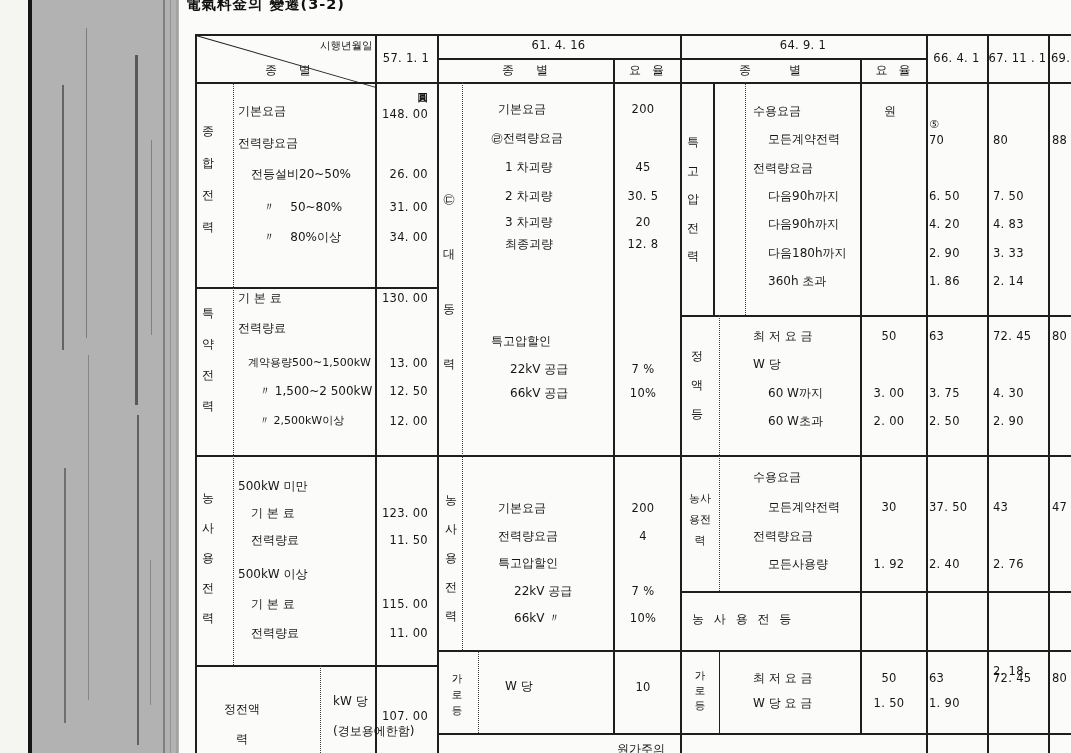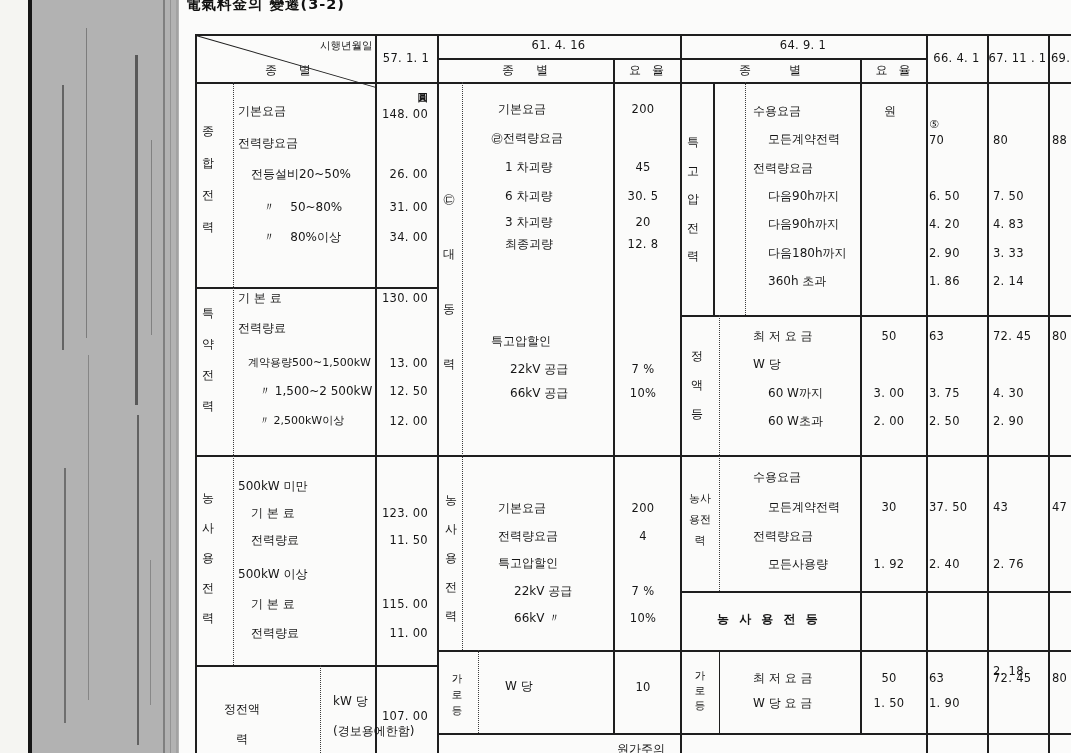--- a/index.html
+++ b/index.html
@@ -126,21 +126,21 @@
   <div class="t num rt" style="left:368px;top:506px;width:60px;">123. 00</div>
   <div class="t num rt" style="left:368px;top:533px;width:60px;">11. 50</div>
   <div class="t num rt" style="left:368px;top:597px;width:60px;">115. 00</div>
   <div class="t num rt" style="left:368px;top:626px;width:60px;">11. 00</div>
   <div class="t num rt" style="left:368px;top:709px;width:60px;">107. 00</div>
 
   <div class="t v" style="left:440px;top:172px;width:18px;line-height:55px;">㉢대동력</div>
   <div class="t" style="left:498px;top:102px;">기본요금</div>
   <div class="t" style="left:491px;top:131px;">㉣전력량요금</div>
   <div class="t" style="left:505px;top:160px;">1 차괴량</div>
-  <div class="t" style="left:505px;top:189px;">6 차괴량</div>
+  <div class="t" style="left:505px;top:189px;">2 차괴량</div>
   <div class="t" style="left:505px;top:215px;">3 차괴량</div>
   <div class="t" style="left:505px;top:237px;">최종괴량</div>
   <div class="t" style="left:491px;top:334px;">특고압할인</div>
   <div class="t" style="left:510px;top:362px;">22kV 공급</div>
   <div class="t" style="left:510px;top:386px;">66kV 공급</div>
   <div class="t num ct" style="left:613px;top:102px;width:60px;">200</div>
   <div class="t num ct" style="left:613px;top:160px;width:60px;">45</div>
   <div class="t num ct" style="left:613px;top:189px;width:60px;">30. 5</div>
   <div class="t num ct" style="left:613px;top:215px;width:60px;">20</div>
   <div class="t num ct" style="left:613px;top:237px;width:60px;">12. 8</div>
@@ -178,21 +178,21 @@
   <div class="t" style="left:753px;top:357px;">W 당</div>
   <div class="t" style="left:768px;top:386px;">60 W까지</div>
   <div class="t" style="left:768px;top:414px;">60 W초과</div>
 
   <div class="t v" style="left:686px;top:488px;width:28px;line-height:21px;font-size:11px;">농사용전력</div>
   <div class="t" style="left:753px;top:470px;">수용요금</div>
   <div class="t" style="left:768px;top:500px;">모든계약전력</div>
   <div class="t" style="left:753px;top:529px;">전력량요금</div>
   <div class="t" style="left:768px;top:557px;">모든사용량</div>
 
-  <div class="t" style="left:717px;top:612px;word-spacing:6px;font-weight:bold;">농 사 용 전 등</div>
+  <div class="t" style="left:692px;top:612px;word-spacing:6px;">농 사 용 전 등</div>
 
   <div class="t v sm" style="left:692px;top:668px;width:16px;line-height:15px;">가로등</div>
   <div class="t" style="left:753px;top:671px;">최 저 요 금</div>
   <div class="t" style="left:753px;top:696px;">W 당 요 금</div>
 
   <div class="t num" style="left:929px;top:118px;font-size:11px;">⑤</div>
   <div class="t num" style="left:929px;top:133px;">70</div>
   <div class="t num" style="left:929px;top:189px;">6. 50</div>
   <div class="t num" style="left:929px;top:217px;">4. 20</div>
   <div class="t num" style="left:929px;top:246px;">2. 90</div>

